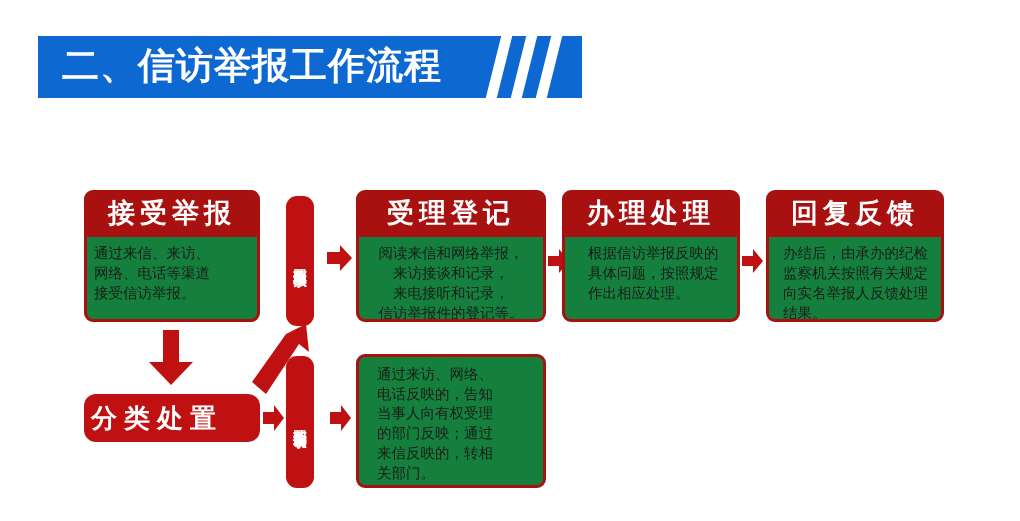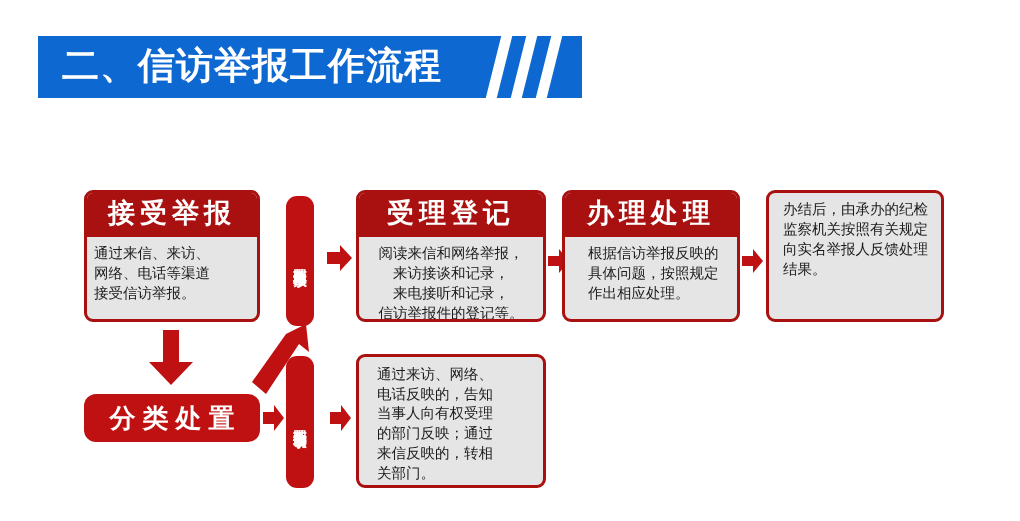--- a/index.html
+++ b/index.html
@@ -45,21 +45,21 @@
   }
   .s1 { left: 455px; }
   .s2 { left: 480px; }
   .s3 { left: 505px; }
 
   
   .card {
     position: absolute;
     border: 3px solid #a91010;
     border-radius: 9px;
-    background: #e5e5e5;
+    background: #15803d;
     overflow: hidden;
   }
   .card-head {
     background: #a91010;
     color: #ffffff;
     font-size: 27px;
     font-weight: bold;
     text-align: center;
     letter-spacing: 5px;
     line-height: 1.25;
@@ -97,21 +97,21 @@
 
   
   .rpill {
     position: absolute;
     background: #bf1111;
     border-radius: 12px;
     color: #fff;
     font-size: 26px;
     font-weight: bold;
     letter-spacing: 7px;
-    display:flex; align-items:center; justify-content:center;
+    display:flex; align-items:center; 
     padding-left: 7px;
   }
   .arrow-wrap { position:absolute; }
 </style>
 </head>
 <body>
 
 <div id="stage">
 
   <div class="banner">
@@ -160,20 +160,21 @@
 作出相应处理。</div>
   </div>
 
   <div class="arrow-wrap" style="left:742px; top:248px; width:22px; height:26px;">
     <svg width="22" height="26" viewBox="0 0 22 26">
       <path d="M0 8 L11 8 L11 1 L21 13 L11 25 L11 18 L0 18 Z" fill="#bf1111"></path>
     </svg>
   </div>
 
   <div class="card" style="left:766px; top:190px; width:178px; height:132px;">
+    <div class="card-head">回复反馈</div>
     <div class="card-body body-left" style="white-space:pre-line; padding-left:14px;">办结后，由承办的纪检
 监察机关按照有关规定
 向实名举报人反馈处理
 结果。</div>
   </div>
 
   <div class="arrow-wrap" style="left:148px; top:330px; width:46px; height:56px;">
     <svg width="46" height="56" viewBox="0 0 46 56">
       <path d="M15 0 L31 0 L31 32 L45 32 L23 55 L1 32 L15 32 Z" fill="#bf1111"></path>
     </svg>

